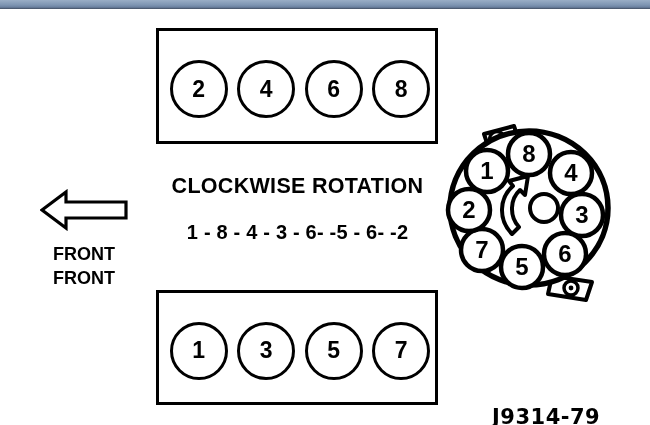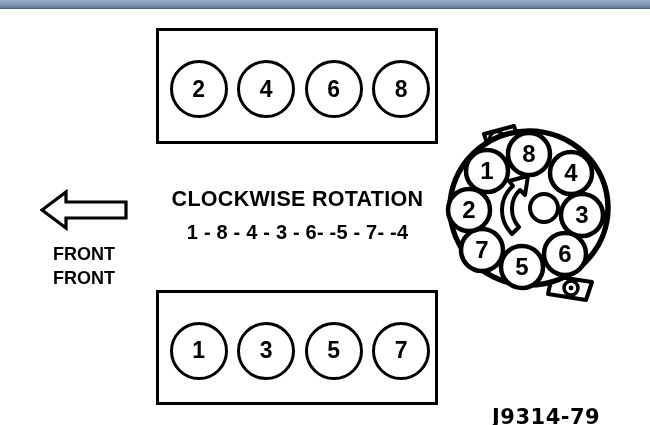--- a/index.html
+++ b/index.html
@@ -66,21 +66,21 @@
     font-weight: bold;
     color: #000000;
     line-height: 1;
     box-sizing: border-box;
   }
 
   
   #rotation-label {
     position: absolute;
     left: 150px;
-    top: 187px;
+    top: 174px;
     width: 295px;
     text-align: center;
     font-size: 21.5px;
     font-weight: bold;
     letter-spacing: 0.3px;
     color: #000000;
     white-space: nowrap;
   }
   #firing-order {
     position: absolute;
@@ -156,21 +156,21 @@
   <div id="bank-bottom" class="bank">
     <div class="cyl-row">
       <div class="cylinder">1</div>
       <div class="cylinder">3</div>
       <div class="cylinder">5</div>
       <div class="cylinder">7</div>
     </div>
   </div>
 
   <div id="rotation-label">CLOCKWISE ROTATION</div>
-  <div id="firing-order">1 - 8 - 4 - 3 - 6- -5 - 7- -4</div>
+  <div id="firing-order">1 - 8 - 4 - 3 - 6- -5 - 6- -2</div>
 
   <svg id="front-arrow" viewBox="0 0 88 42">
     <polygon points="2,21 26,3 26,13 86,13 86,29 26,29 26,39" fill="#ffffff" stroke="#000000" stroke-width="3.2" stroke-linejoin="miter"></polygon>
   </svg>
 
   <div id="front-caption">
     <div>FRONT</div>
     <div>FRONT</div>
   </div>
 

